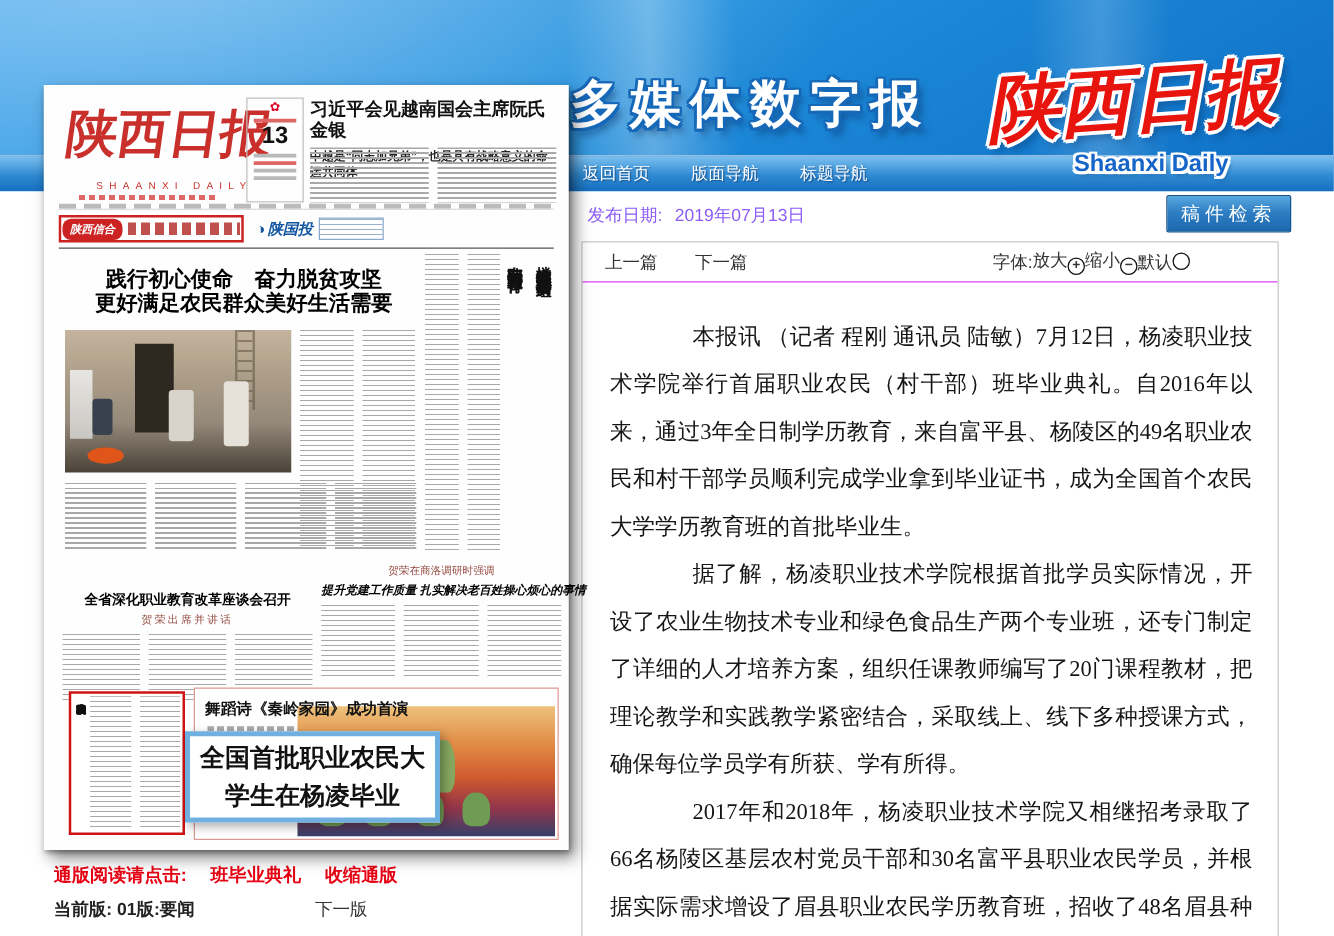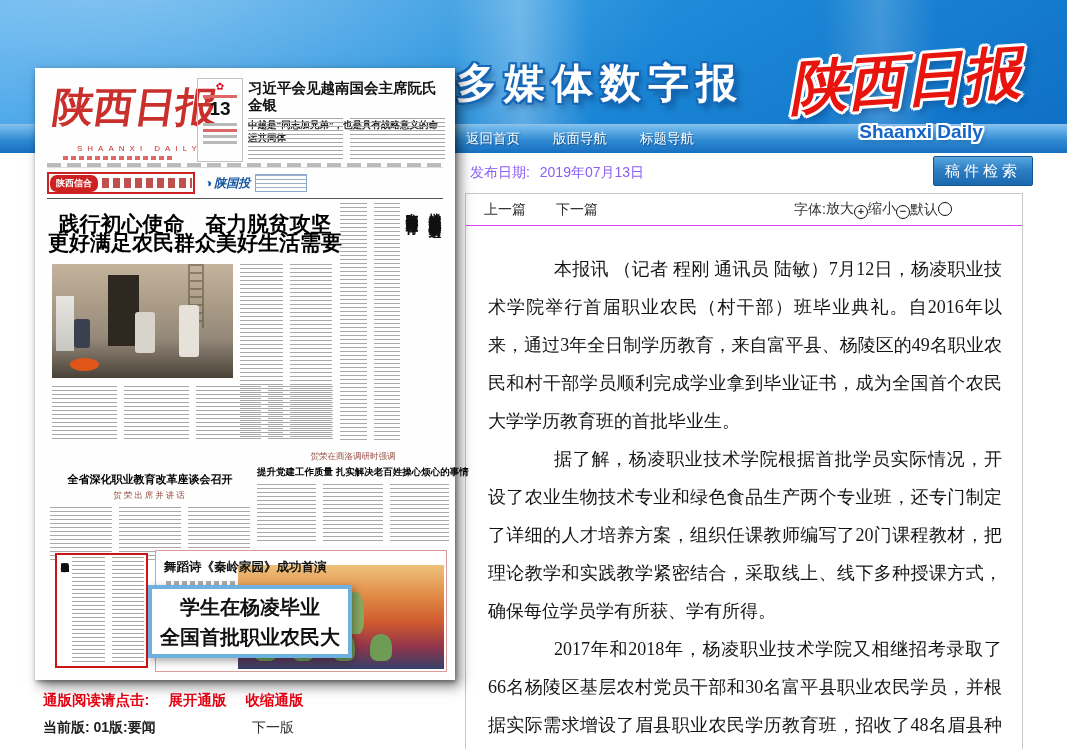--- a/index.html
+++ b/index.html
@@ -69,34 +69,34 @@
   .cols { display: flex; gap: 7px; }
   .cols i { flex: 1; display: block;
     background: repeating-linear-gradient(180deg, #a8a8a8 0 1px, transparent 1px 4px); }
   .np-cols1 { position: absolute; left: 213px; top: 50px; width: 197px; height: 44px; }
   .np-ruleline { position: absolute; left: 12px; top: 95px; width: 396px; height: 5px;
     background: repeating-linear-gradient(90deg, #bbb 0 14px, transparent 14px 20px);
     border-bottom: 1px solid #ddd; }
   .np-ad1 { position: absolute; left: 12px; top: 104px; width: 148px; height: 22px;
     border: 2px solid #cc2222; display: flex; align-items: center; padding: 1px; }
   .np-ad1-tag { background: #cc2222; color: #fff; font-size: 9px; font-weight: bold; border-radius: 7px;
-    padding: 2px 6px; white-space: nowrap; }
+    padding: 2px 6px; white-space: nowrap; font-style: italic; }
   .np-ad1-script { flex: 1; height: 10px; margin-left: 4px;
     background: repeating-linear-gradient(90deg, #c0504d 0 7px, transparent 7px 11px); }
   .np-ad2 { position: absolute; left: 170px; top: 104px; width: 130px; height: 22px; display: flex; align-items: center; }
   .np-ad2-name { color: #1456a0; font-weight: bold; font-style: italic; font-size: 12px; white-space: nowrap; }
   .np-ad2-glyph { color: #1456a0; font-size: 12px; margin-right: 2px; }
   .np-ad2-box { width: 52px; height: 18px; border: 1px solid #8aa8cc; margin-left: 5px;
     background: repeating-linear-gradient(180deg, #9ab0c8 0 1px, transparent 1px 4px); }
   .np-divider { position: absolute; left: 12px; top: 130px; width: 396px; height: 0; border-top: 1px solid #555; }
 
   .np-kicker2 { position: absolute; left: 10px; top: 134px; width: 300px; text-align: center;
     font-size: 9.5px; font-weight: bold; color: #111; }
   .np-head2 { position: absolute; left: 10px; top: 146px; width: 300px; text-align: center;
-    font-size: 21px; font-weight: bold; color: #000; line-height: 19px; }
+    font-size: 17px; font-weight: bold; color: #000; line-height: 19px; }
   .np-photo1 { position: absolute; left: 17px; top: 196px; width: 181px; height: 114px;
     background: linear-gradient(180deg, #c4b49e 0%, #ab9c87 35%, #94897a 65%, #4a4238 100%); overflow: hidden; }
   .ph-door { position: absolute; left: 31%; top: 10%; width: 17%; height: 62%; background: #2e2820; }
   .ph-fridge { position: absolute; left: 2%; top: 28%; width: 10%; height: 48%;
     background: linear-gradient(#e8e6e2, #c9c7c2); }
   .ph-ladder { position: absolute; right: 16%; top: 0; width: 9%; height: 56%; opacity: .55;
     background: repeating-linear-gradient(180deg, #5f5442 0 2px, transparent 2px 8px); border-left: 2px solid #5f5442; border-right: 2px solid #5f5442; }
   .ph-basin { position: absolute; left: 10%; bottom: 6%; width: 16%; height: 12%; border-radius: 50%; background: #e0561a; }
   .ph-fig1 { position: absolute; left: 12%; top: 48%; width: 9%; height: 26%; background: #39414e; border-radius: 3px; }
   .ph-fig2 { position: absolute; left: 46%; top: 42%; width: 11%; height: 36%; background: #d8d4cc; border-radius: 3px; }
@@ -108,21 +108,21 @@
   .np-vh1 { font-size: 12.5px; letter-spacing: 1px; padding-left: 6px; }
   .np-vh2 { font-size: 12.5px; letter-spacing: 1px; }
   .np-cols4 { position: absolute; left: 17px; top: 318px; width: 281px; height: 54px; }
 
   .np-story4 { position: absolute; left: 15px; top: 385px; width: 200px; }
   .np-h4 { text-align: center; font-size: 11px; font-weight: bold; color: #000; margin-top: 19px; }
   .np-sub4 { text-align: center; font-size: 8.5px; color: #94493f; letter-spacing: 2px; margin-top: 3px; }
   .np-cols5 { width: 100%; height: 56px; margin-top: 5px; }
   .np-story5 { position: absolute; left: 222px; top: 383px; width: 192px; }
   .np-kicker5 { text-align: center; font-size: 8.5px; color: #94493f; }
-  .np-h5 { text-align: center; font-size: 9.5px; font-weight: bold; color: #000; white-space: nowrap; margin-top: 3px; }
+  .np-h5 { text-align: center; font-size: 9.5px; font-weight: bold; color: #000; white-space: nowrap; margin-top: 3px; font-style: italic; }
   .np-cols6 { width: 100%; height: 58px; margin-top: 5px; }
 
   .np-redbox { position: absolute; left: 20px; top: 485px; width: 93px; height: 115px;
     border: 2px solid #cc1414; display: flex; padding: 2px; background: #fff; }
   .np-redbox-title { writing-mode: vertical-rl; text-orientation: upright; font-size: 8px; font-weight: bold;
     color: #111; line-height: 10px; height: 100%; overflow: hidden; }
   .np-redbox-text { flex: 1; margin-left: 3px; height: 100%; }
   .np-story6 { position: absolute; left: 120px; top: 482px; width: 292px; height: 122px;
     border: 1px solid #dc9a96; background: #fff; }
   .np-h6 { position: absolute; left: 8px; top: 8px; font-size: 12.5px; font-weight: bold; color: #111; z-index: 1; }
@@ -280,22 +280,22 @@
       <div class="np-h6-sub"></div>
       <div class="np-photo2">
         <div class="dancer d1"></div>
         <div class="dancer d2"></div>
         <div class="dancer d3"></div>
         <div class="dancer d4"></div>
         <div class="dancer d5"></div>
       </div>
     </div>
     <div class="np-popup">
+      <div>全国首批职业农民大</div>
       <div>学生在杨凌毕业</div>
-      <div>全国首批职业农民大</div>
     </div>
   </div>
 
   <div class="article-panel">
     <div class="art-toolbar">
       <span class="lnk">上一篇</span>
       <span class="lnk">下一篇</span>
       <span class="spacer"></span>
       <span>字体:</span>
       <span class="fctl">
@@ -311,19 +311,19 @@
     <div class="art-body">
       <p>本报讯 （记者 程刚 通讯员 陆敏）7月12日，杨凌职业技术学院举行首届职业农民（村干部）班毕业典礼。自2016年以来，通过3年全日制学历教育，来自富平县、杨陵区的49名职业农民和村干部学员顺利完成学业拿到毕业证书，成为全国首个农民大学学历教育班的首批毕业生。</p>
       <p>据了解，杨凌职业技术学院根据首批学员实际情况，开设了农业生物技术专业和绿色食品生产两个专业班，还专门制定了详细的人才培养方案，组织任课教师编写了20门课程教材，把理论教学和实践教学紧密结合，采取线上、线下多种授课方式，确保每位学员学有所获、学有所得。</p>
       <p>2017年和2018年，杨凌职业技术学院又相继招考录取了66名杨陵区基层农村党员干部和30名富平县职业农民学员，并根据实际需求增设了眉县职业农民学历教育班，招收了48名眉县种植大户。</p>
 
     </div>
   </div>
 
   <div class="foot-row1">
     <span>通版阅读请点击:</span>
-    <span class="flnk">展开通版</span>
+    <span class="flnk">班毕业典礼</span>
     <span class="flnk">收缩通版</span>
   </div>
   <div class="foot-row2a">当前版: 01版:要闻</div>
   <div class="foot-row2b">下一版</div>
 
 </div>
 
 </body></html>

